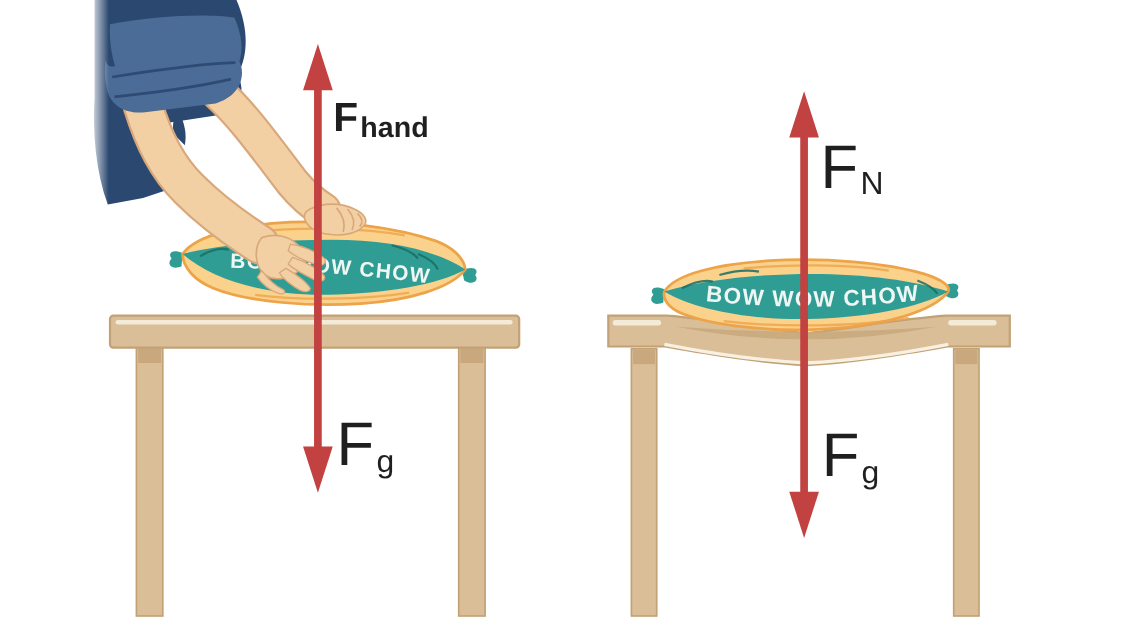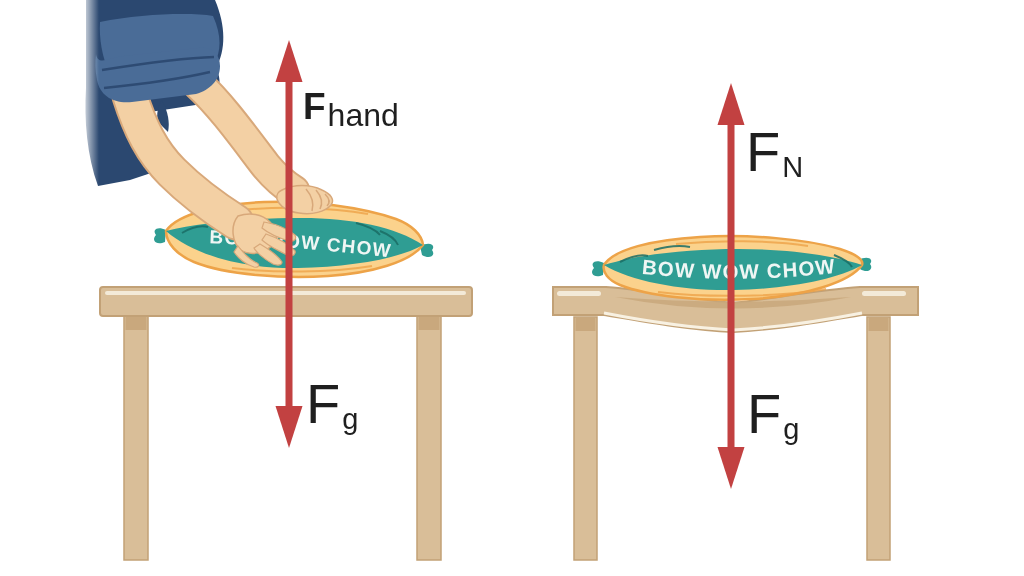--- a/index.html
+++ b/index.html
@@ -8,21 +8,21 @@
     font-family:"Liberation Sans", sans-serif;
   }
   .scene-svg{position:absolute;left:0;top:0;}
   .force-label{
     position:absolute;display:flex;align-items:baseline;color:var(--label-ink,#1f1f1f);
     white-space:nowrap;z-index:5;
   }
   .force-label .f-main{font-size:56px;line-height:1;font-weight:400;}
   .force-label .f-sub{font-size:29px;line-height:1;margin-left:2px;transform:translateY(20%);}
   .force-label.bold .f-main{font-size:37px;font-weight:700;}
-  .force-label.bold .f-sub{font-size:32px;font-weight:400;transform:translateY(22%);}
+  .force-label.bold .f-sub{font-size:26px;font-weight:700;transform:translateY(22%);}
   #label-fhand{left:303px;top:88px;}
   #label-fn{left:746px;top:124px;}
   #label-fg-left{left:306px;top:376px;}
   #label-fg-right{left:747px;top:386px;}
   .bag-text{
     font-family:"Liberation Sans", sans-serif;font-weight:bold;
     fill:var(--bag-text,#EFF6F4);letter-spacing:1.2px;
   }
 </style>
 </head>

